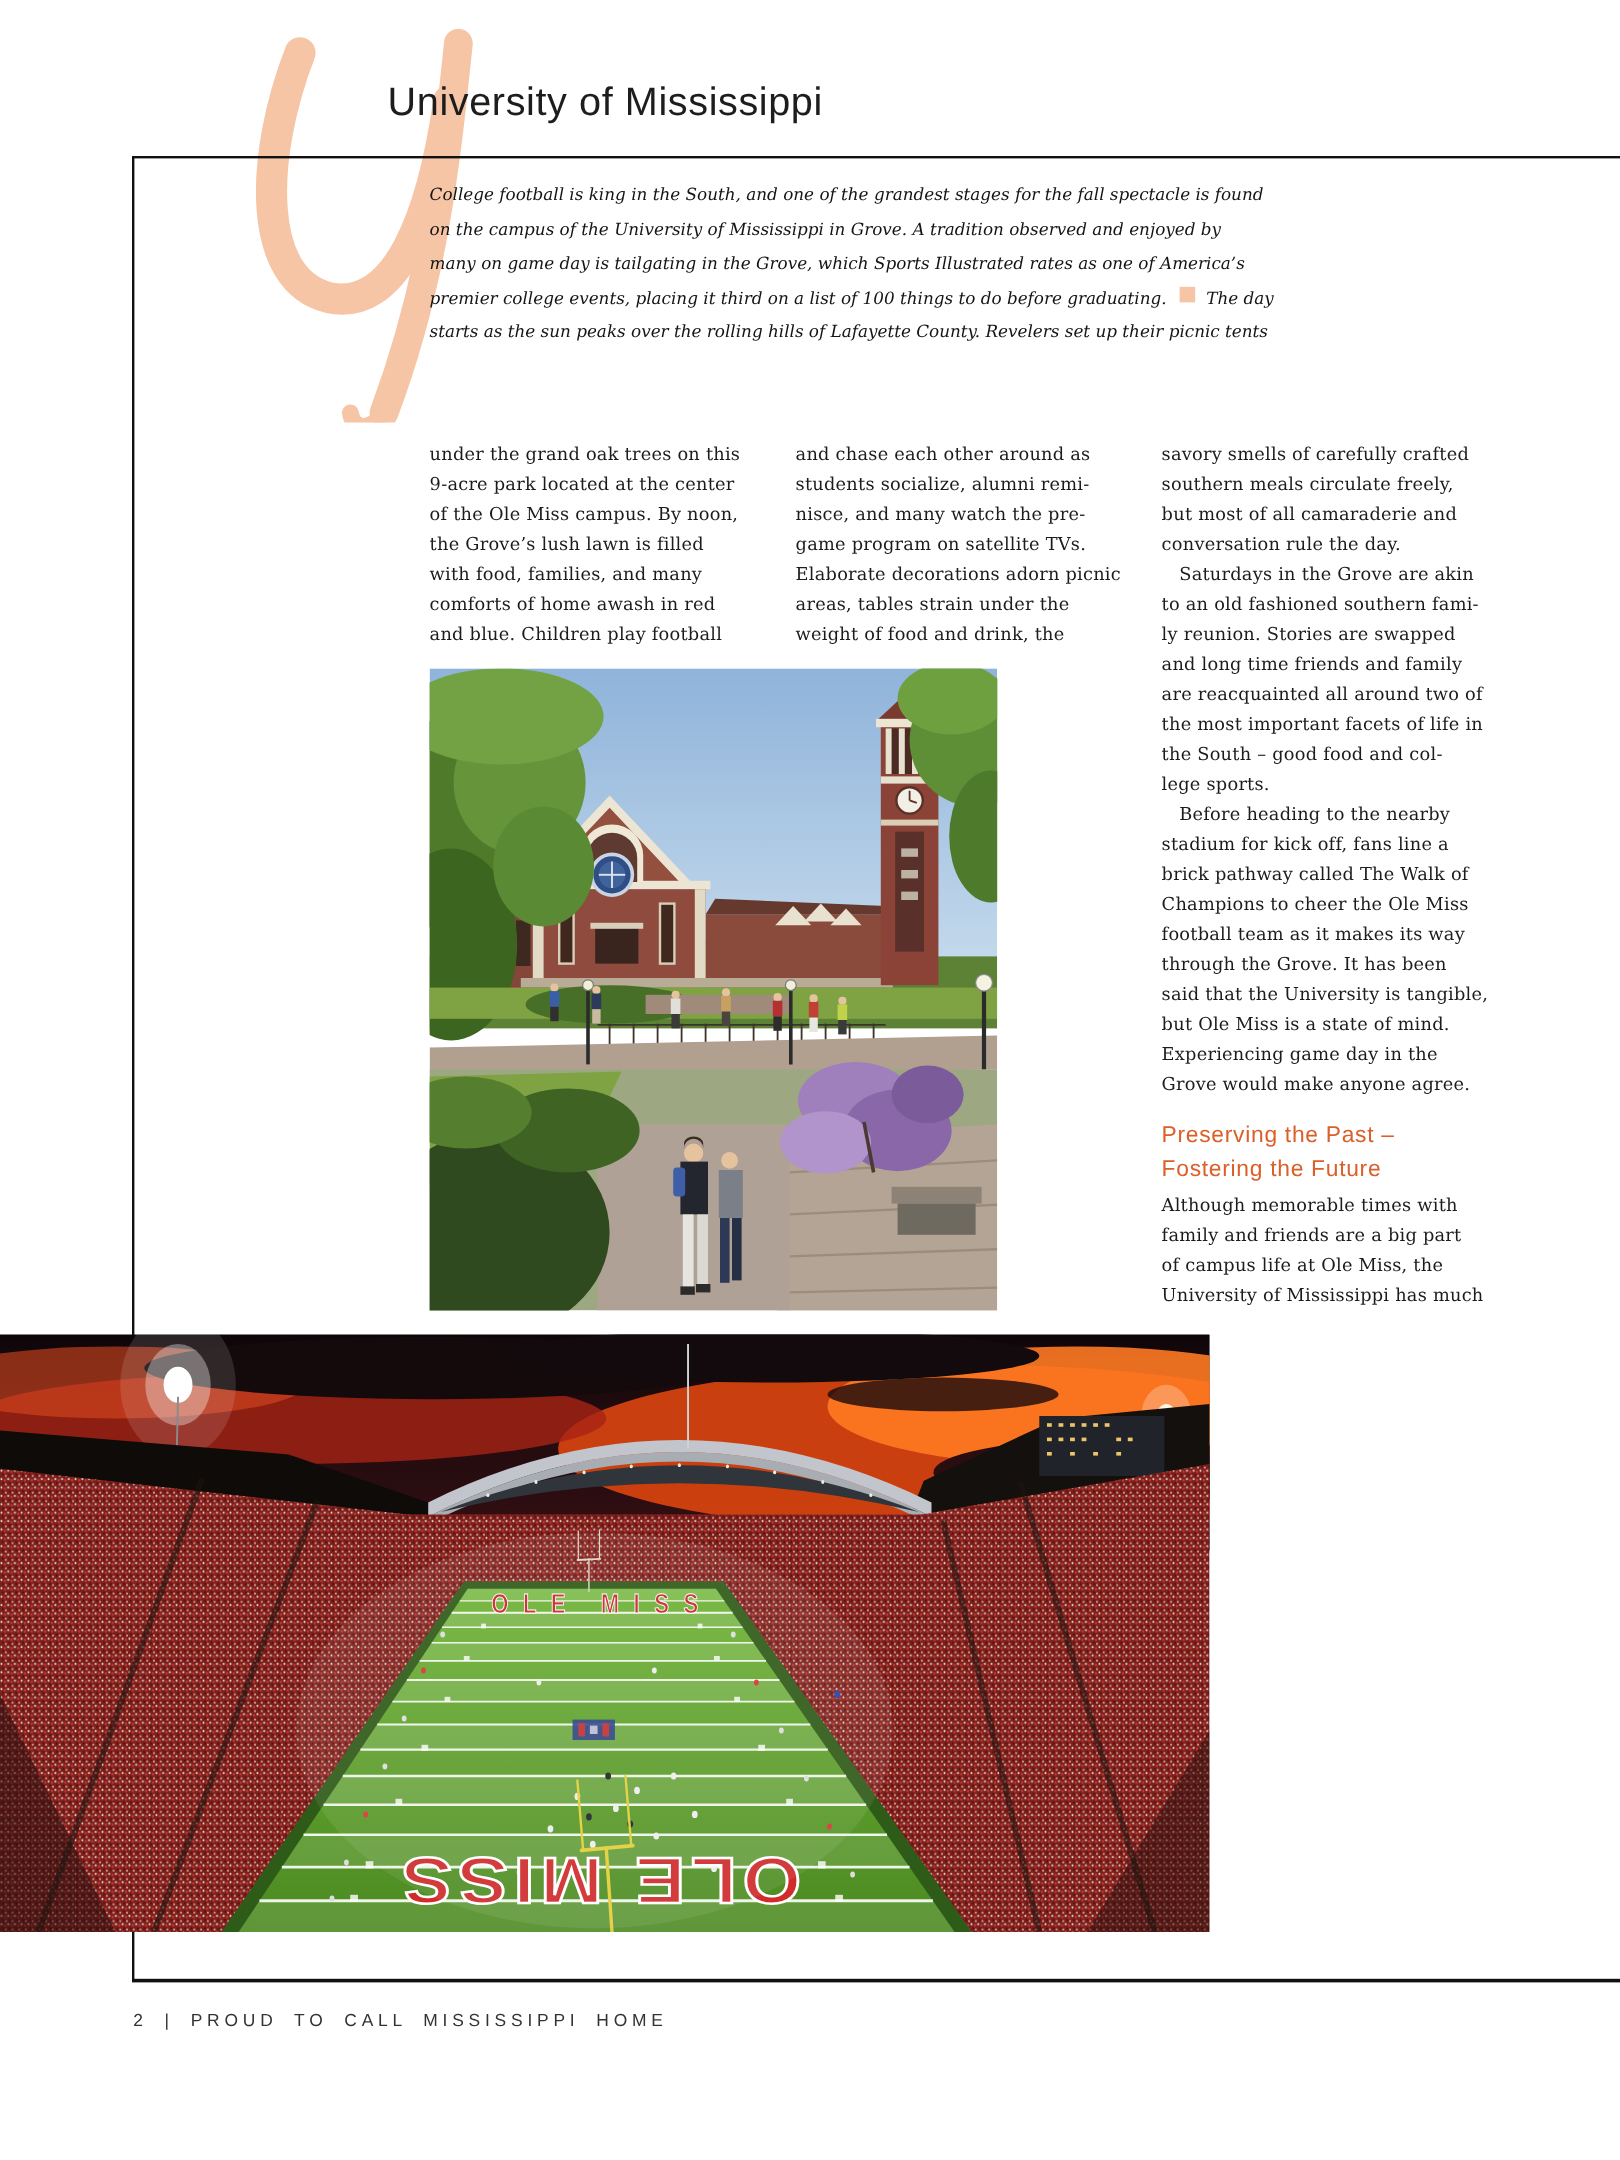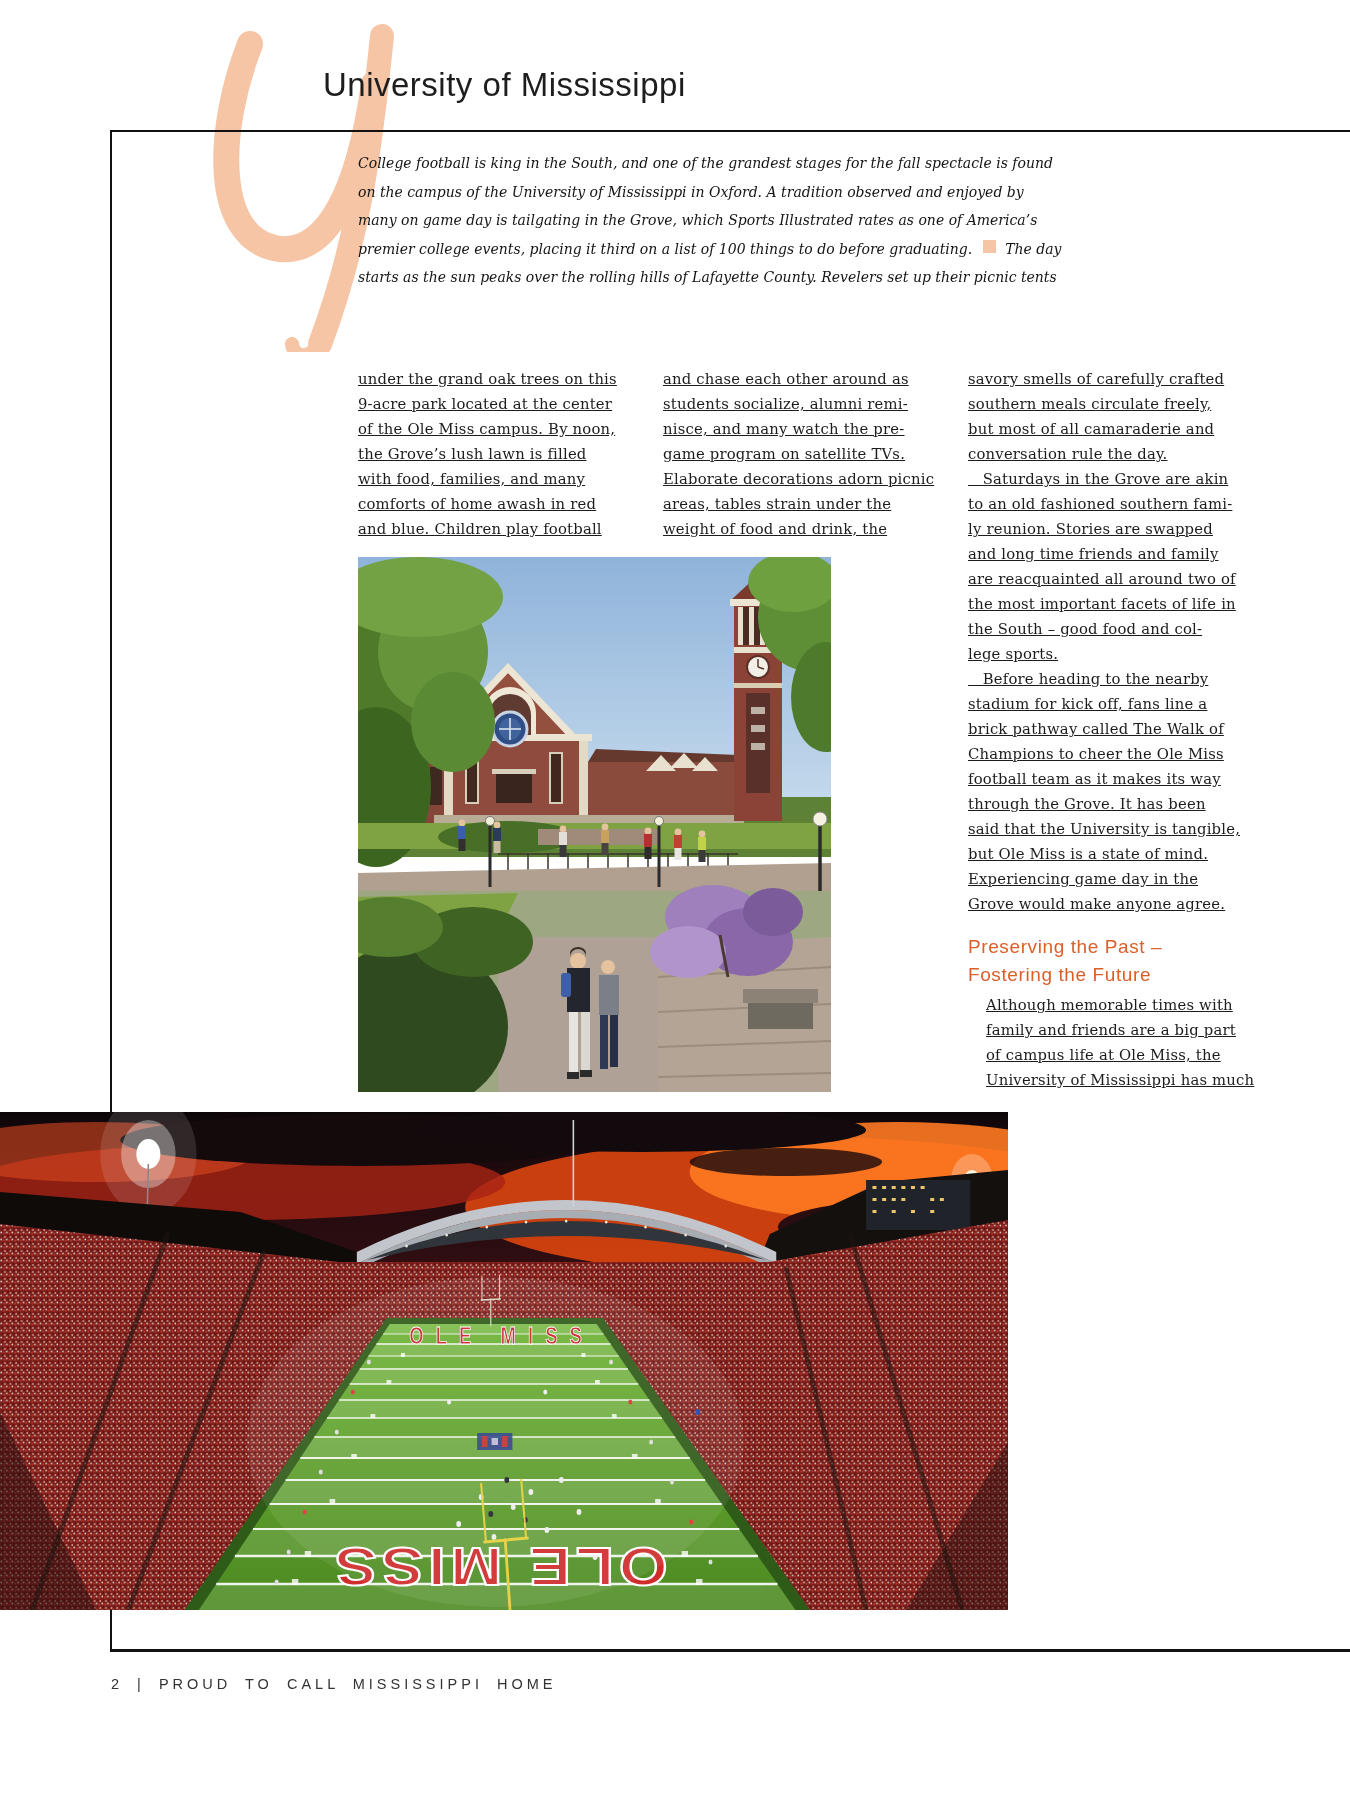--- a/index.html
+++ b/index.html
@@ -16,25 +16,25 @@
   .rule-bottom{position:absolute;left:110px;top:1649px;right:0;height:3px;background:#111;z-index:3;}
   
   .intro{position:absolute;left:358px;top:149px;width:920px;z-index:2;
          font-style:italic;font-size:14px;line-height:28.6px;color:#141414;}
   .intro .iline{white-space:nowrap;}
   .sq{display:inline-block;width:13px;height:13px;background:#F6C5A5;margin:0 9px 0 11px;
       transform:translateY(-1px);}
   
   .col{position:absolute;top:366px;width:286px;font-size:14.8px;line-height:25px;
        color:#1c1c1c;letter-spacing:.2px;}
-  .col .para{white-space:nowrap;text-decoration:underline;}
+  .col .para{white-space:nowrap;}
   #col1{left:358px;} #col2{left:663px;} #col3{left:968px;}
   .col-heading{font-family:"Liberation Sans","DejaVu Sans",sans-serif;font-size:19px;
        line-height:28px;letter-spacing:.6px;color:#DB5F28;margin-top:17px;white-space:nowrap;}
-  .para2{margin-top:3px;margin-left:18px;}
+  .para2{margin-top:3px;}
   
   .campus-photo{position:absolute;left:358px;top:557px;width:473px;height:535px;z-index:2;}
   .stadium-photo{position:absolute;left:0;top:1112px;width:1008px;height:498px;z-index:2;}
   .campus-photo svg,.stadium-photo svg{display:block;width:100%;height:100%;}
   
   .footer{position:absolute;left:111px;top:1676px;z-index:2;
         font-family:"Liberation Sans","DejaVu Sans",sans-serif;font-size:14.5px;
         letter-spacing:4px;word-spacing:6px;color:#333;}
 </style>
 </head>
@@ -53,21 +53,21 @@
   </div>
 
   <h1 class="page-title">University of Mississippi</h1>
 
   <div class="rule-top"></div>
   <div class="rule-left"></div>
   <div class="rule-bottom"></div>
 
   <div class="intro">
     <div class="iline">College football is king in the South, and one of the grandest stages for the fall spectacle is found</div>
-    <div class="iline">on the campus of the University of Mississippi in Oxford. A tradition observed and enjoyed by</div>
+    <div class="iline">on the campus of the University of Mississippi in Grove. A tradition observed and enjoyed by</div>
     <div class="iline">many on game day is tailgating in the Grove, which Sports Illustrated rates as one of America’s</div>
     <div class="iline"><span>premier college events, placing it third on a list of 100 things to do before graduating.</span><span class="sq"></span><span>The day</span></div>
     <div class="iline">starts as the sun peaks over the rolling hills of Lafayette County. Revelers set up their picnic tents</div>
   </div>
 
   <div class="col" id="col1">
     <div class="para">under the grand oak trees on this<br>9-acre park located at the center<br>of the Ole Miss campus. By noon,<br>the Grove’s lush lawn is filled<br>with food, families, and many<br>comforts of home awash in red<br>and blue. Children play football</div>
   </div>
   <div class="col" id="col2">
     <div class="para">and chase each other around as<br>students socialize, alumni remi-<br>nisce, and many watch the pre-<br>game program on satellite TVs.<br>Elaborate decorations adorn picnic<br>areas, tables strain under the<br>weight of food and drink, the</div>

